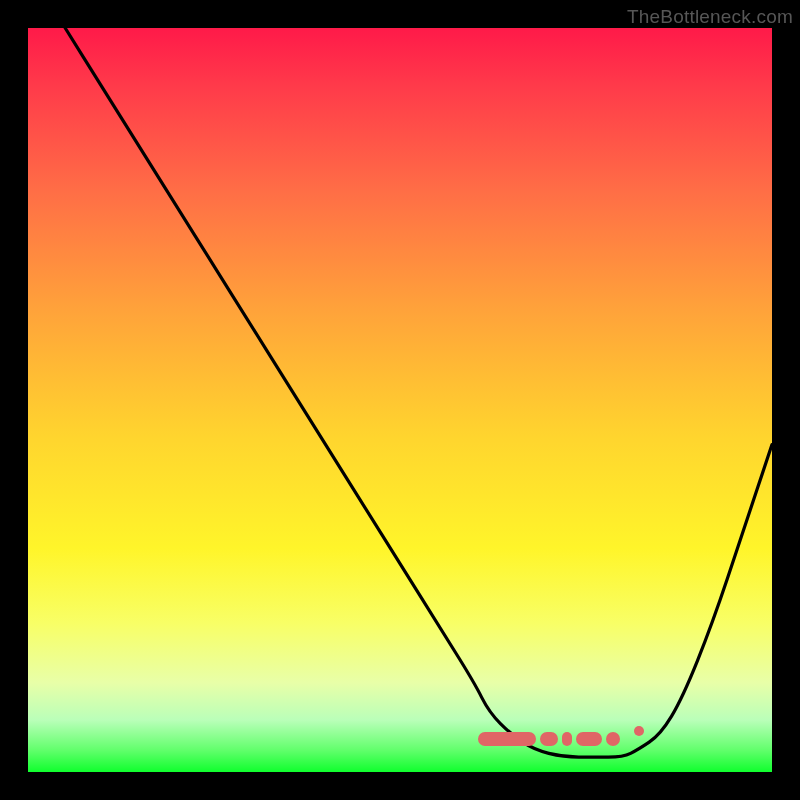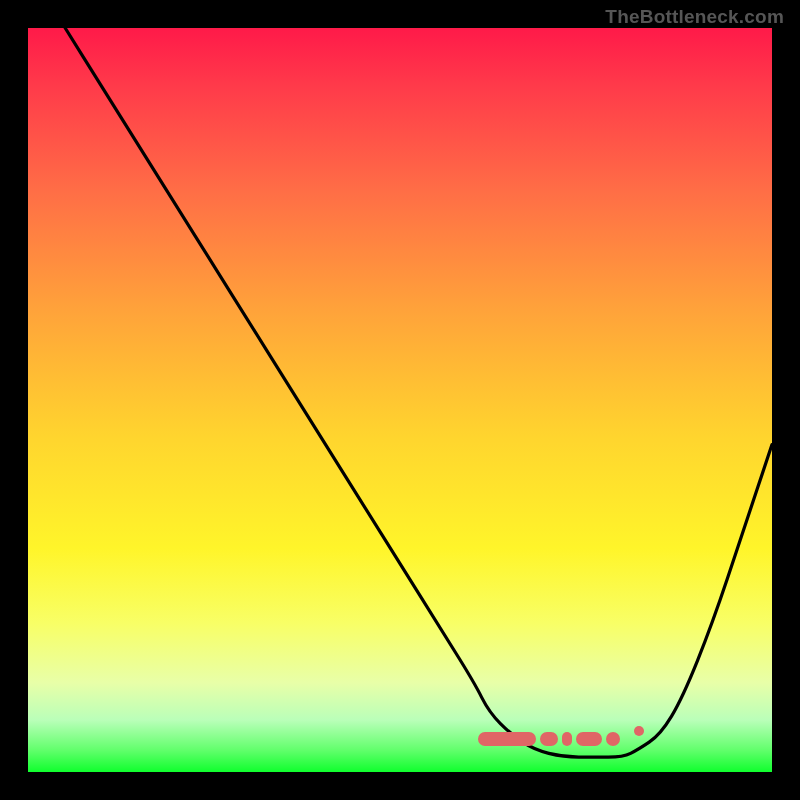--- a/index.html
+++ b/index.html
@@ -34,24 +34,24 @@
       #f8ff66 80%,
       #e8ffa8 88%,
       #baffb9 93%,
       #63ff6d 97%,
       #10ff2e 100%
     );
   }
   .watermark {
     position: absolute;
     top: 6px;
-    right: 16px;
+    right: 7px;
     color: #565656;
     font-size: 19px;
-    font-weight: 700;
+    font-weight: 400;
     letter-spacing: 0.2px;
     user-select: none;
   }
   svg.curve {
     position: absolute;
     left: 0;
     top: 0;
     width: 744px;
     height: 744px;
     overflow: visible;

